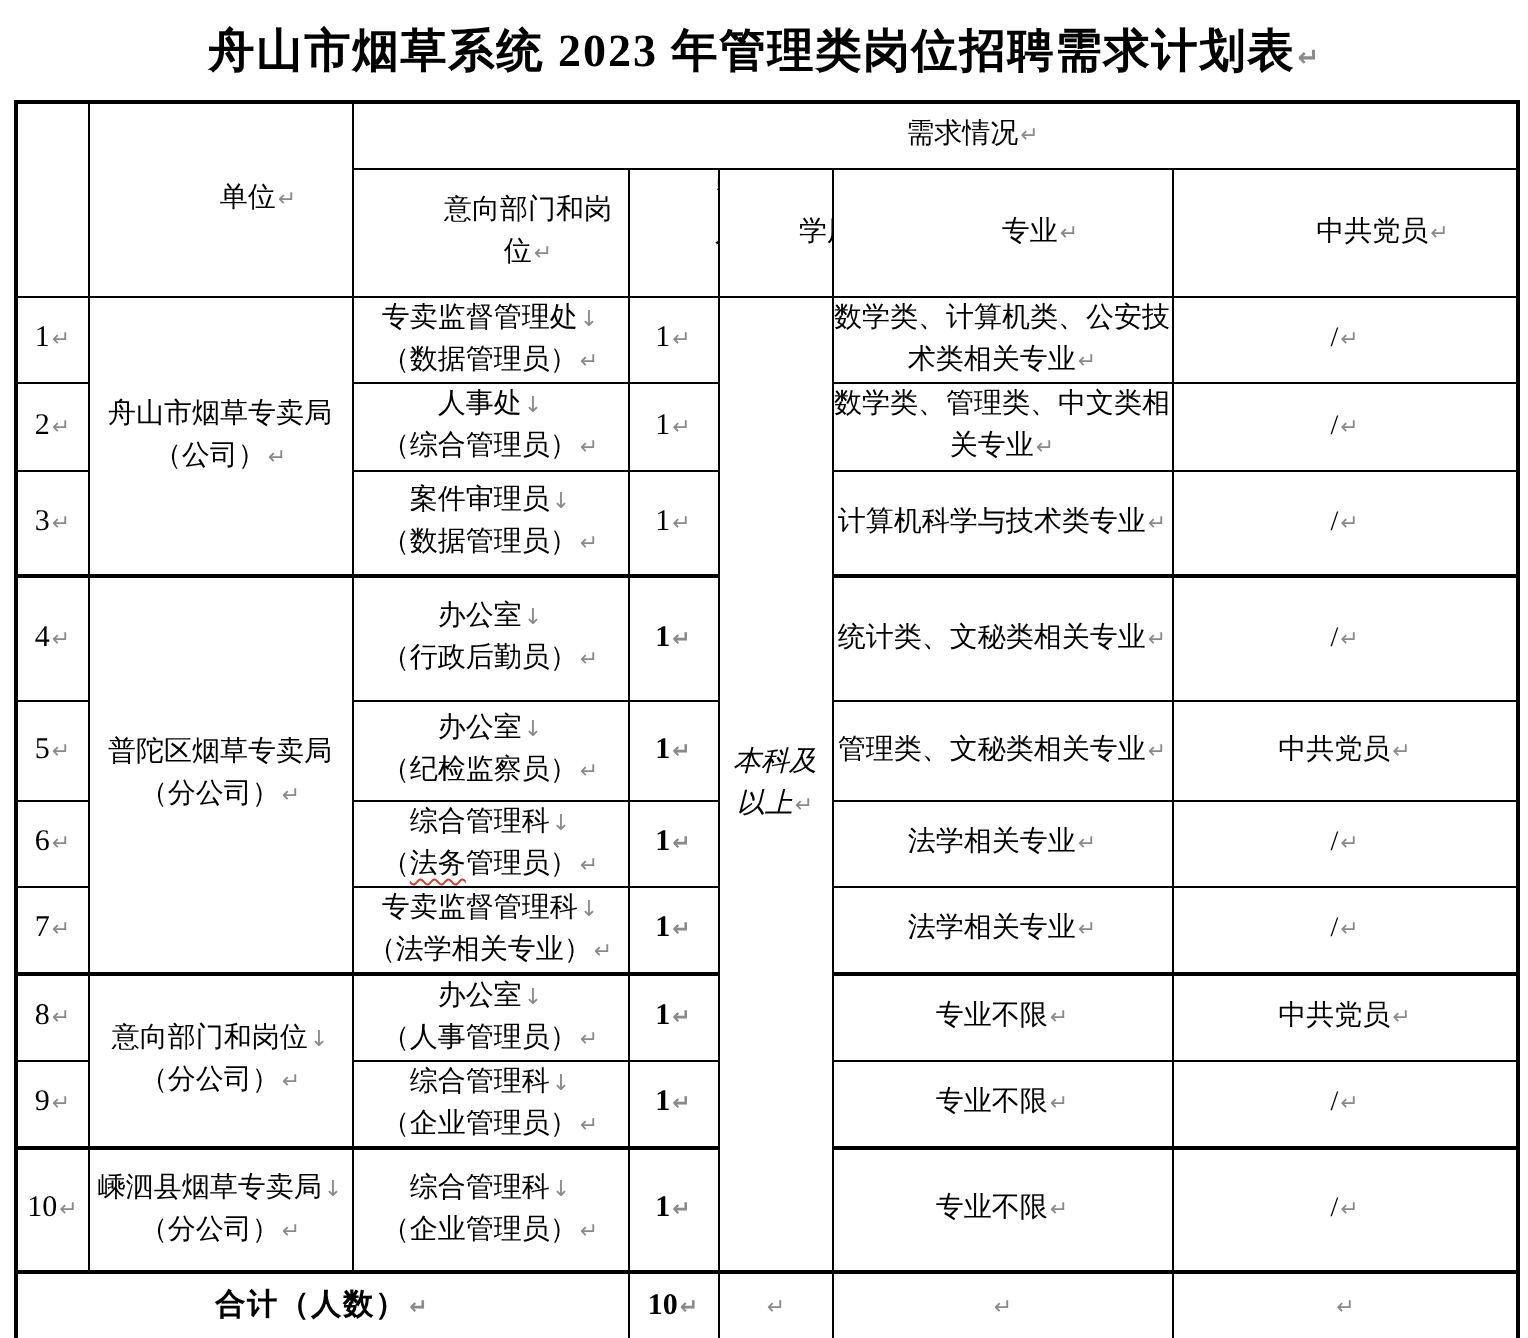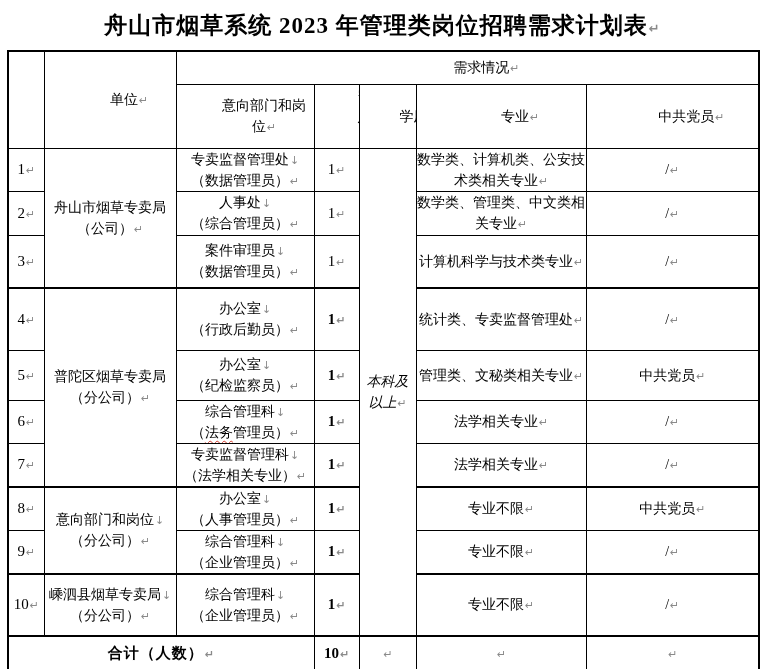--- a/index.html
+++ b/index.html
@@ -132,21 +132,21 @@
           <td class="seq-cell"><span>4</span><span class="mk">↵</span></td>
           <td rowspan="4">
             <div><span>普陀区烟草专卖局</span></div>
             <div><span>（分公司）</span><span class="mk">↵</span></div>
           </td>
           <td>
             <div><span>办公室</span><span class="mk">↓</span></div>
             <div><span>（行政后勤员）</span><span class="mk">↵</span></div>
           </td>
           <td class="count-cell b"><span>1</span><span class="mk">↵</span></td>
-          <td class="major-cell"><span>统计类、专卖监督管理处</span><span class="mk">↵</span></td>
+          <td class="major-cell"><span>统计类、文秘类相关专业</span><span class="mk">↵</span></td>
           <td><span>/</span><span class="mk">↵</span></td>
         </tr>
         <tr>
           <td class="seq-cell"><span>5</span><span class="mk">↵</span></td>
           <td>
             <div><span>办公室</span><span class="mk">↓</span></div>
             <div><span>（纪检监察员）</span><span class="mk">↵</span></div>
           </td>
           <td class="count-cell b"><span>1</span><span class="mk">↵</span></td>
           <td class="major-cell"><span>管理类、文秘类相关专业</span><span class="mk">↵</span></td>

